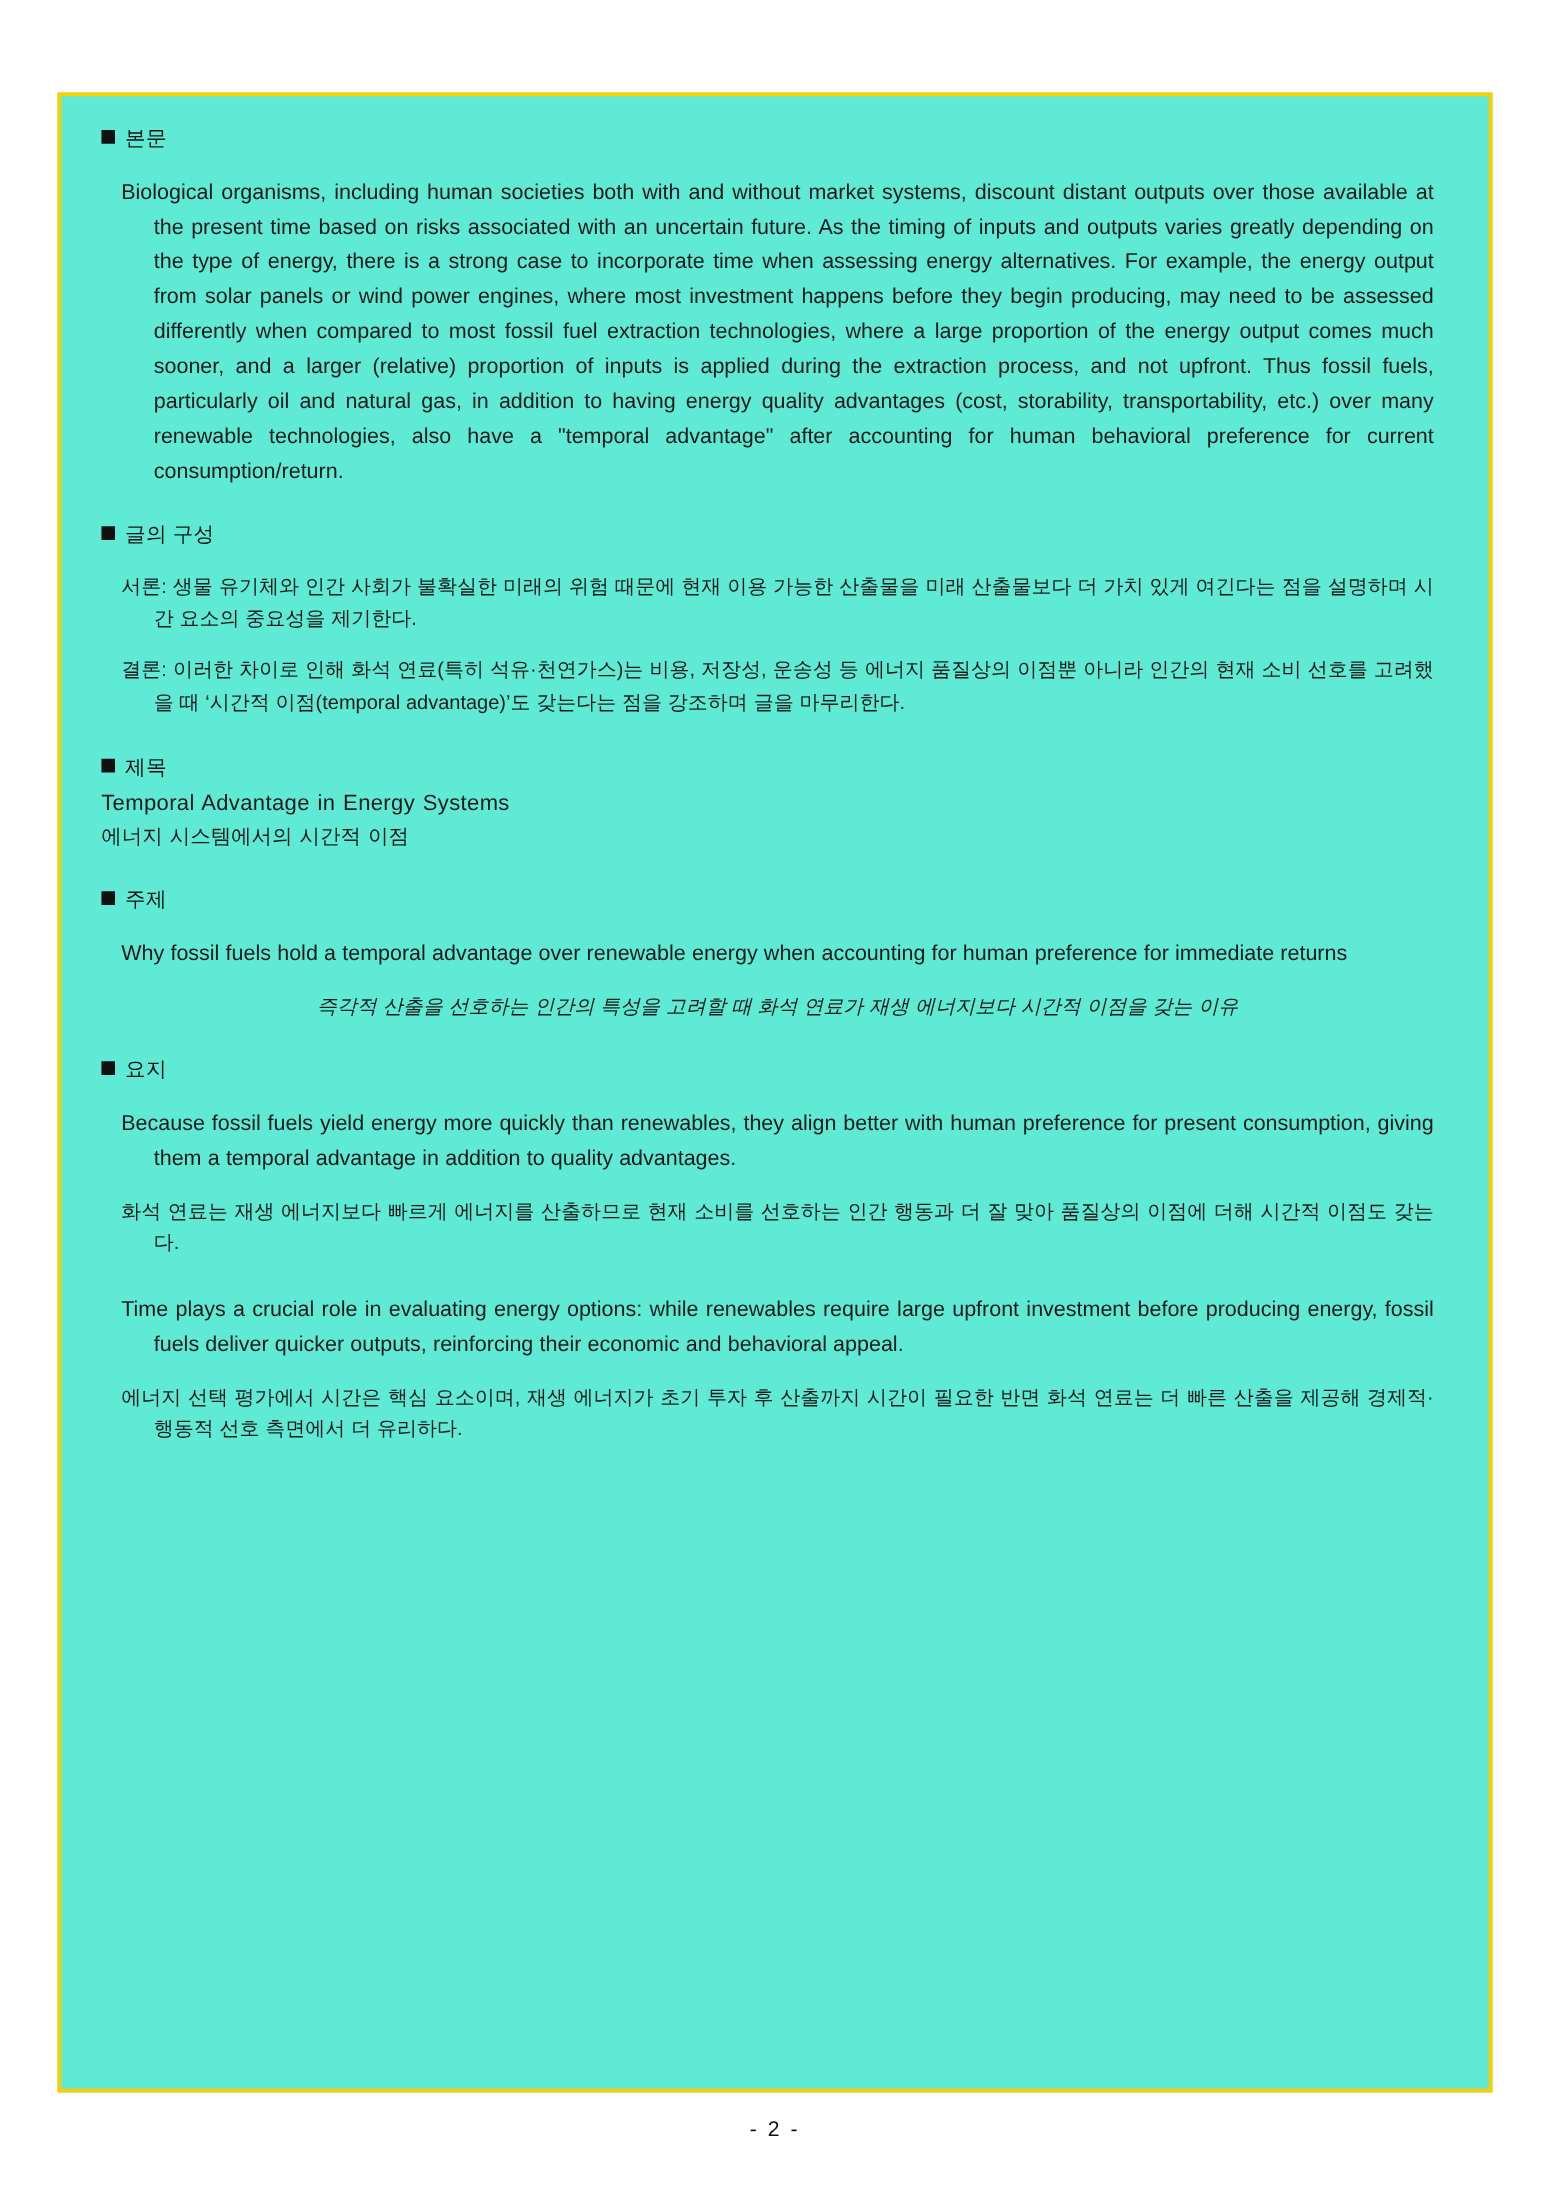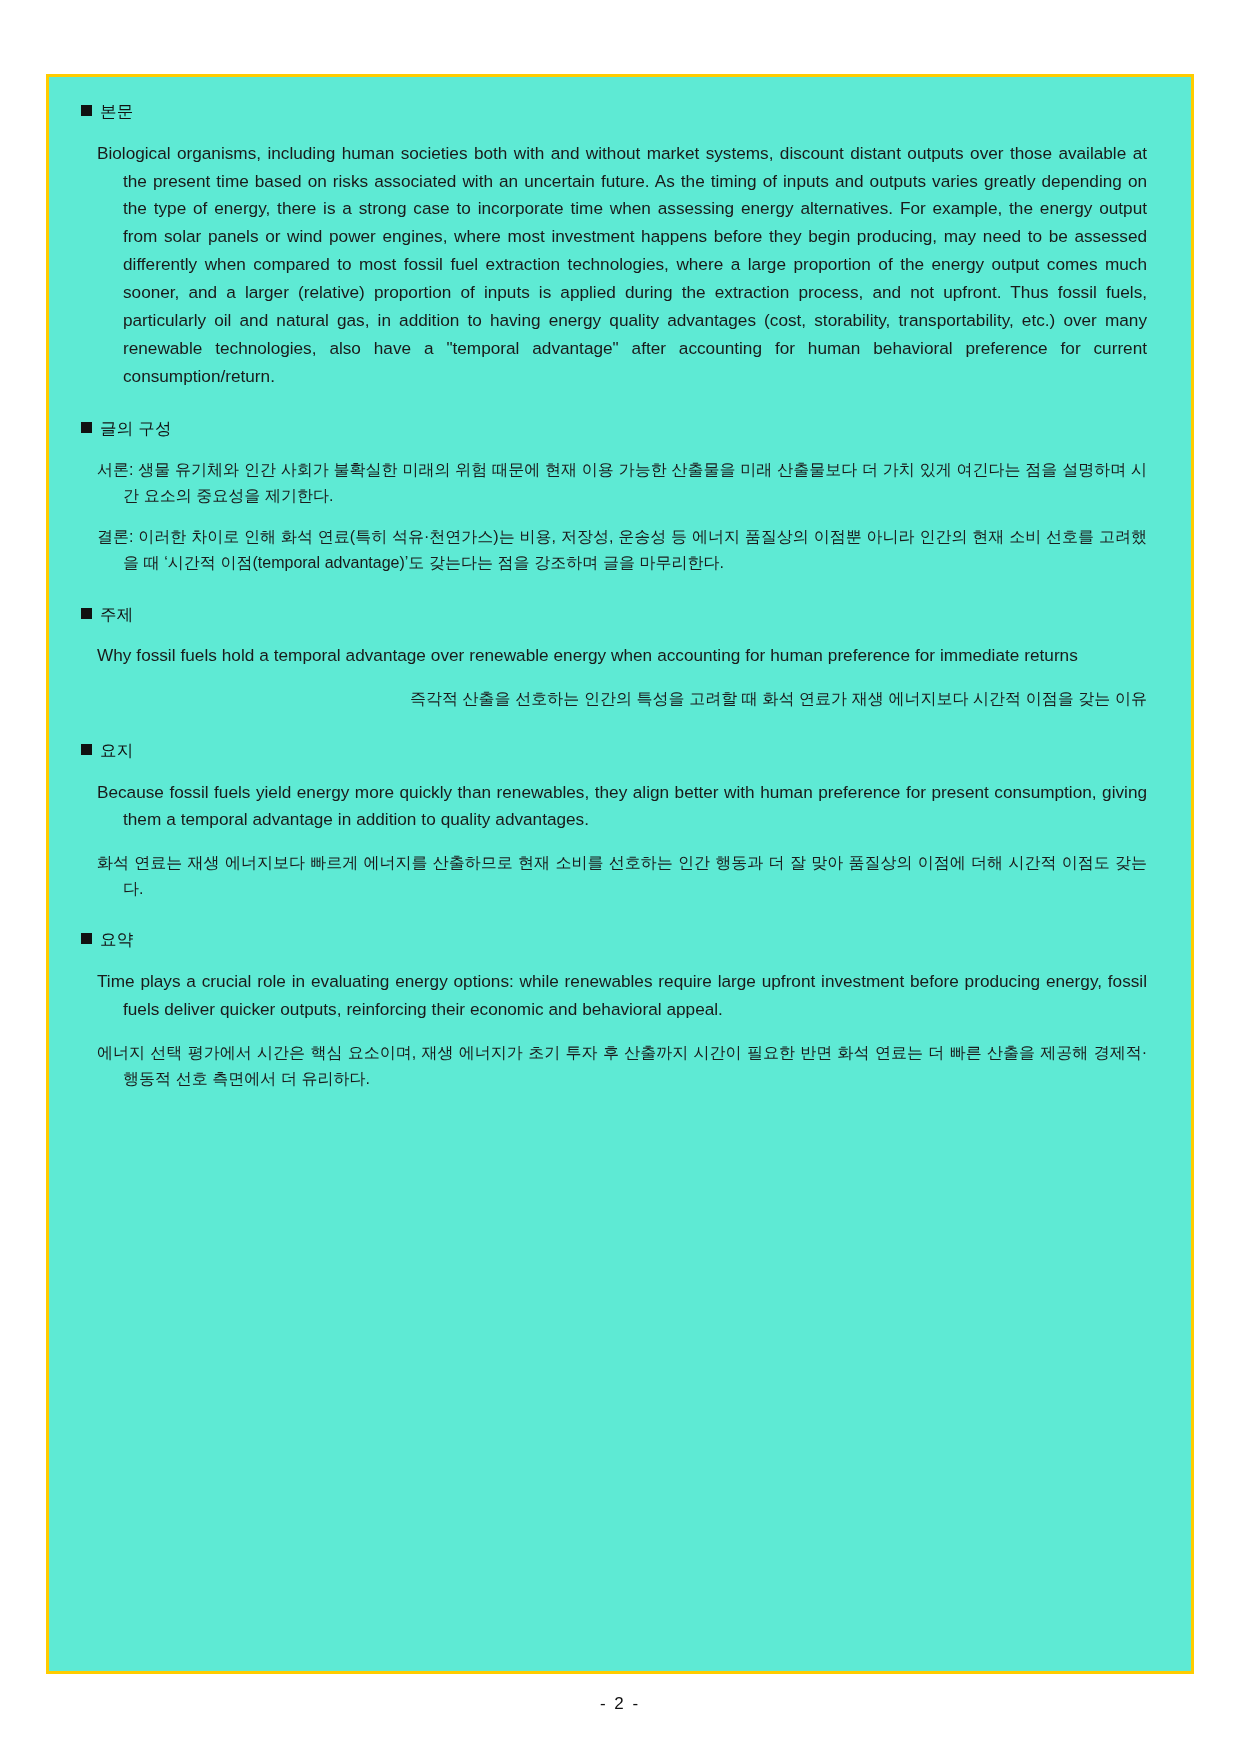--- a/index.html
+++ b/index.html
@@ -72,21 +72,22 @@
     padding-left: 26px;
     text-indent: -26px;
     margin: 16px;
     word-spacing: 0.2px;
   }
   .para.ko {
     font-size: 16px;
     line-height: 1.60;
   }
   .para.nojustify {
-    text-align: right;
+    text-align: center;
+    font-style: italic;
   }
   .para.flat {
     padding-left: 0;
     text-indent: 0;
   }
   .para + .para { margin-top: 0px; }
 
   
   .title-en {
     font-size: 17.6px;
@@ -128,41 +129,45 @@
     </div>
 
     <div class="section">
       <div class="sec-head">
         <span class="marker"></span><span class="head-label">글의 구성</span>
       </div>
       <p class="para ko">서론: 생물 유기체와 인간 사회가 불확실한 미래의 위험 때문에 현재 이용 가능한 산출물을 미래 산출물보다 더 가치 있게 여긴다는 점을 설명하며 시간 요소의 중요성을 제기한다.</p>
       <p class="para ko">결론: 이러한 차이로 인해 화석 연료(특히 석유·천연가스)는 비용, 저장성, 운송성 등 에너지 품질상의 이점뿐 아니라 인간의 현재 소비 선호를 고려했을 때 ‘시간적 이점(temporal advantage)’도 갖는다는 점을 강조하며 글을 마무리한다.</p>
     </div>
 
+    <div class="section">
+      <div class="sec-head">
+        <span class="marker"></span><span class="head-label">제목</span>
+      </div>
+      <p class="title-en">Temporal Advantage in Energy Systems</p>
+      <p class="title-ko">에너지 시스템에서의 시간적 이점</p>
+    </div>
 
     <div class="section">
       <div class="sec-head">
         <span class="marker"></span><span class="head-label">주제</span>
       </div>
       <p class="para">Why fossil fuels hold a temporal advantage over renewable energy when accounting for human preference for immediate returns</p>
       <p class="para ko flat nojustify">즉각적 산출을 선호하는 인간의 특성을 고려할 때 화석 연료가 재생 에너지보다 시간적 이점을 갖는 이유</p>
     </div>
 
     <div class="section">
       <div class="sec-head">
         <span class="marker"></span><span class="head-label">요지</span>
       </div>
       <p class="para">Because fossil fuels yield energy more quickly than renewables, they align better with human preference for present consumption, giving them a temporal advantage in addition to quality advantages.</p>
       <p class="para ko">화석 연료는 재생 에너지보다 빠르게 에너지를 산출하므로 현재 소비를 선호하는 인간 행동과 더 잘 맞아 품질상의 이점에 더해 시간적 이점도 갖는다.</p>
     </div>
 
     <div class="section">
-      <div class="sec-head">
-        <span class="marker"></span><span class="head-label">요약</span>
-      </div>
       <p class="para">Time plays a crucial role in evaluating energy options: while renewables require large upfront investment before producing energy, fossil fuels deliver quicker outputs, reinforcing their economic and behavioral appeal.</p>
       <p class="para ko">에너지 선택 평가에서 시간은 핵심 요소이며, 재생 에너지가 초기 투자 후 산출까지 시간이 필요한 반면 화석 연료는 더 빠른 산출을 제공해 경제적·행동적 선호 측면에서 더 유리하다.</p>
     </div>
 
   </div>
 </div>
 
 <div id="page-number">- 2 -</div>
 
 </body></html>

